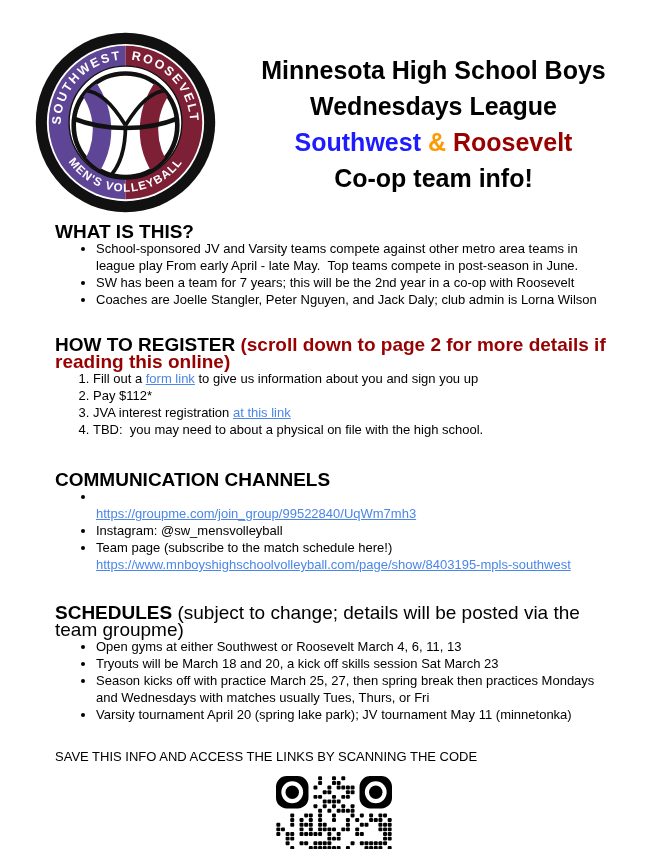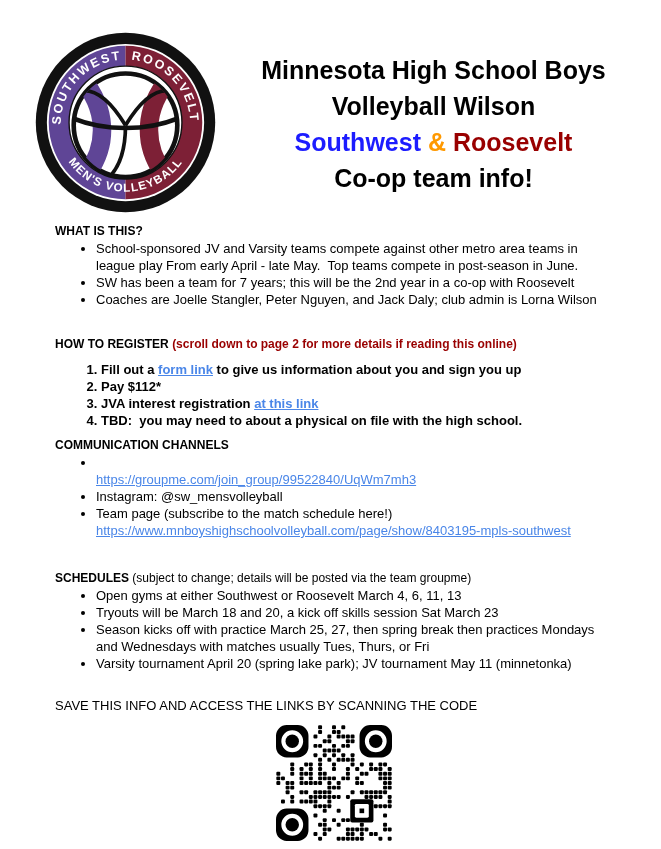--- a/index.html
+++ b/index.html
@@ -11,29 +11,29 @@
   .page{width:661px;height:849px;position:relative;}
   
   .header{display:flex;align-items:flex-start;padding:30px 12px 0 33px;height:185px;box-sizing:content-box;}
   .logo-wrap{width:185px;height:185px;flex:0 0 185px;}
   .title-block{flex:1;text-align:center;padding-top:22px;font-weight:bold;font-size:25px;line-height:36px;}
   .t-southwest{color:#1c1cff;}
   .t-amp{color:#ff9900;}
   .t-roosevelt{color:#990000;}
   
   .content{padding:0 48px 0 55px;font-size:13px;line-height:17px;}
-  h3{font-size:12px;line-height:17px;margin:0;font-weight:bold;}
+  h3{font-size:19px;line-height:17px;margin:0;font-weight:bold;}
   .h-what{margin-top:8px;}
   .h-register{margin-top:28px;}
-  .h-comm{}
+  .h-comm{margin-top:33px;}
   .h-sched{margin-top:31px;}
   .note-red{color:#990000;font-weight:bold;}
   .note-plain{font-weight:normal;margin-top:28px;}
   ul{margin:0;padding-left:41px;}
-  ol{margin:8px;padding-left:38px;font-weight:bold;}
+  ol{margin:0;padding-left:38px;}
   li{margin:0;padding:0;}
   .t{white-space:pre-wrap;text-align:right;}
   a{color:#4a86e8;text-decoration:underline;cursor:pointer;}
   a.url{display:inline-block;}
   .save-line{margin-top:25px;font-size:13px;}
   .qr-wrap{margin-top:11px;text-align:center;}
   .qr-wrap svg{display:inline-block;}
 </style>
 </head>
 <body>
@@ -76,21 +76,21 @@
           <textPath href="#arcTop" startOffset="76%" text-anchor="middle">ROOSEVELT</textPath>
         </text>
         <text font-family="Liberation Sans, DejaVu Sans, sans-serif" font-size="12.5" font-weight="bold" fill="#ffffff" letter-spacing="1.2">
           <textPath href="#arcBottom" startOffset="50%" text-anchor="middle">MEN'S VOLLEYBALL</textPath>
         </text>
       </svg>
     </div>
 
     <div class="title-block">
       <div>Minnesota High School Boys</div>
-      <div>Volleyball Wilson</div>
+      <div>Wednesdays League</div>
       <div><span class="t-southwest">Southwest</span> <span class="t-amp">&amp;</span> <span class="t-roosevelt">Roosevelt</span></div>
       <div>Co-op team info!</div>
     </div>
   </div>
 
   <div class="content">
 
     <h3 class="h-what">WHAT IS THIS?</h3>
     <ul>
       <li><span class="t">School-sponsored JV and Varsity teams compete against other metro area teams in league play From early April - late May.  Top teams compete in post-season in June.</span></li>

